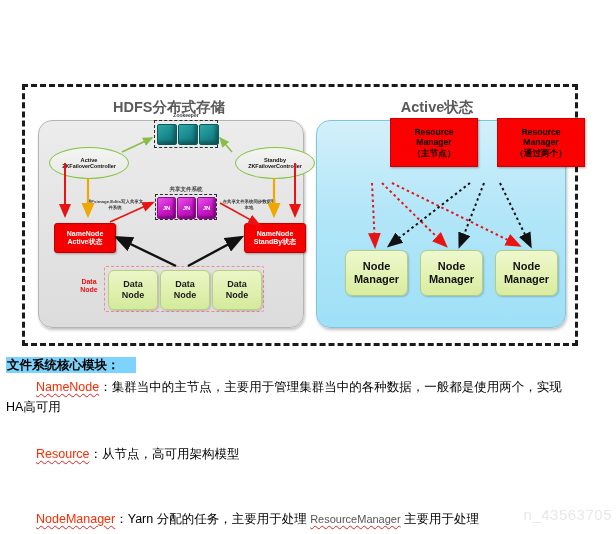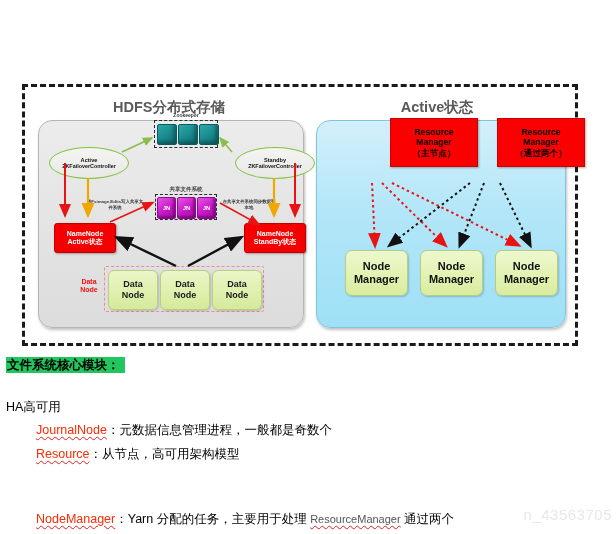--- a/index.html
+++ b/index.html
@@ -168,21 +168,21 @@
     display:flex;flex-direction:column;align-items:center;justify-content:center;
     font-size:11px;font-weight:bold;color:#111;line-height:1.22;
     box-shadow:1px 1px 2px rgba(0,0,0,.2);
   }
   .nm1{left:345px;} .nm2{left:420px;} .nm3{left:495px;}
 
   .svg-layer{position:absolute;left:0;top:0;width:616px;height:534px;pointer-events:none;}
 
   
   .txt{position:absolute;font-size:12.5px;line-height:1.0;white-space:nowrap;}
-  .hl{background:#22c55e;font-weight:bold;padding:1px 5px 1px 1px;}
+  .hl{background:#7dd3fc;font-weight:bold;padding:1px 16px 1px 1px;}
   .red{color:#ff2a00;}
   .wavy{
     text-decoration:underline;text-decoration-color:#e02020;
     text-decoration-style:wavy;text-decoration-thickness:1px;text-underline-offset:2px;
   }
   .indent{padding-left:30px;}
   .watermark{
     position:absolute;right:4px;top:506px;
     font-size:15px;color:#e8e8e8;letter-spacing:.5px;font-weight:normal;
   }
@@ -314,25 +314,25 @@
 
     <path d="M470,183 L390,245" stroke="#111" stroke-width="2" stroke-dasharray="2.5,3" fill="none" marker-end="url(#ar-black)"></path>
     <path d="M484,183 L460,245" stroke="#111" stroke-width="2" stroke-dasharray="2.5,3" fill="none" marker-end="url(#ar-black)"></path>
     <path d="M500,183 L530,245" stroke="#111" stroke-width="2" stroke-dasharray="2.5,3" fill="none" marker-end="url(#ar-black)"></path>
   </svg>
 
   <div class="txt" style="left:6px;top:359px;">
     <span class="hl">文件系统核心模块：</span>
   </div>
 
+  <div class="txt indent" style="left:6px;top:381px;"><span class="red wavy">NameNode</span><span>：集群当中的主节点，主要用于管理集群当中的各种数据，一般都是使用两个，实现</span></div>
   <div class="txt" style="left:6px;top:401px;">HA高可用</div>
 
-  <div class="txt indent" style="left:6px;top:424px;"><span class="red wavy">JournalNode</span><span>：元数据信息管理进程，一般都是奇数个</span></div>
 
   <div class="txt indent" style="left:6px;top:448px;"><span class="red wavy">Resource</span><span>：从节点，高可用架构模型</span></div>
 
 
 
-  <div class="txt indent" style="left:6px;top:513px;"><span class="red wavy">NodeManager</span><span>：Yarn 分配的任务，主要用于处理 </span><span class="wavy" style="font-size:11px;color:#555;">ResourceManager</span><span> 通过两个</span></div>
+  <div class="txt indent" style="left:6px;top:513px;"><span class="red wavy">NodeManager</span><span>：Yarn 分配的任务，主要用于处理 </span><span class="wavy" style="font-size:11px;color:#555;">ResourceManager</span><span> 主要用于处理</span></div>
 
   <div class="watermark">n_43563705</div>
 
 </div>
 
 </body></html>

